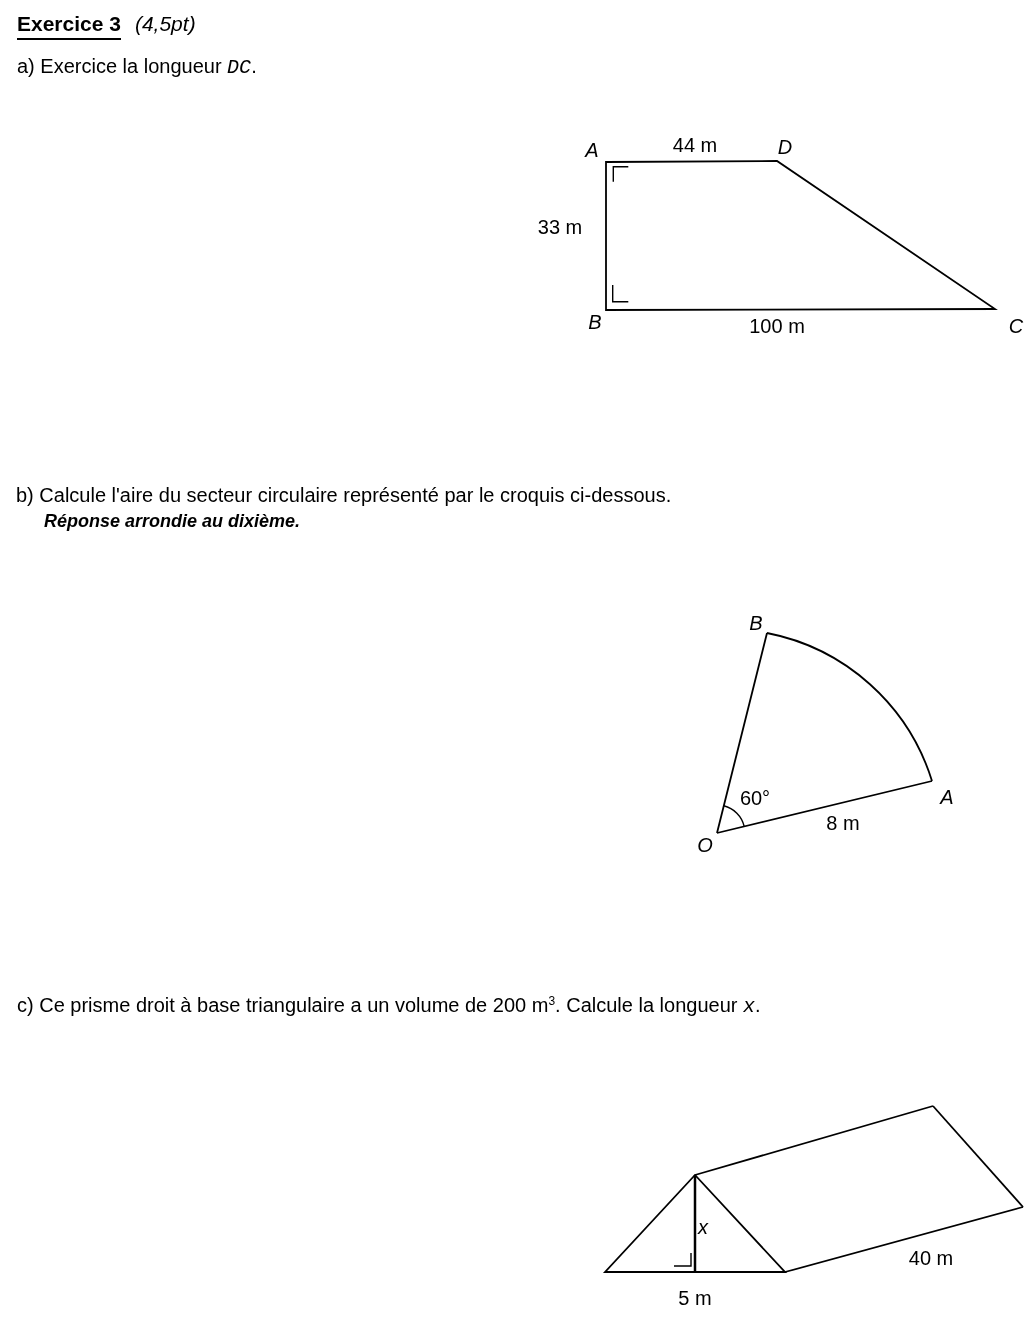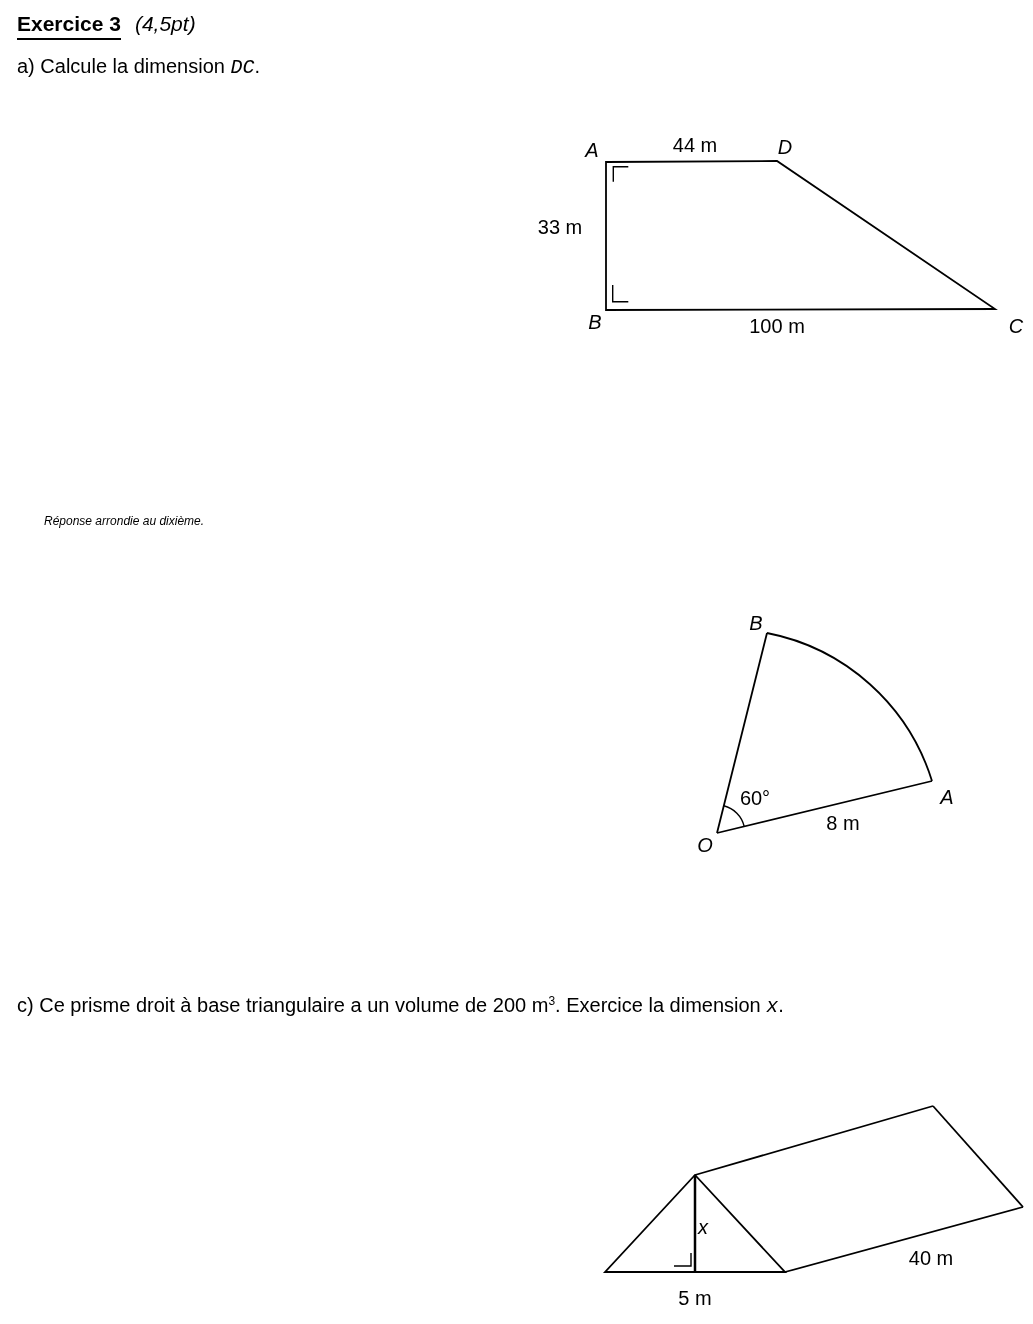--- a/index.html
+++ b/index.html
@@ -22,24 +22,25 @@
   .title-line { font-size: 21px; line-height: 26px; white-space: nowrap; }
   .title-main {
     font-weight: bold;
     border-bottom: 2px solid #000;
     padding-bottom: 1px;
     display: inline-block;
   }
   .title-points { font-style: italic; margin-left: 14px; }
   .it { font-style: italic; font-family: Liberation Mono, monospace; }
   .note {
-    font-size: 12px;
+    font-size: 18px;
     line-height: 22px;
     font-style: italic;
     white-space: nowrap;
+    font-weight: bold;
   }
   sup.vol { font-size: 12px; vertical-align: 7px; }
   svg { display: block; }
   svg text {
     font-family: "Liberation Sans", sans-serif;
     font-size: 20px;
     fill: #000;
   }
   svg text.vlabel { font-style: italic; }
   .figline { stroke: #000; stroke-width: 1.8; fill: none; }
@@ -49,52 +50,53 @@
 </head>
 <body>
 
 <div class="page">
 
   <div class="abs title-line" style="left:17px; top:11px;">
     <span class="title-main">Exercice 3</span><span class="title-points">(4,5pt)</span>
   </div>
 
   <div class="abs prompt" style="left:17px; top:54px;">
-    <span>a) Calcule la dimension </span><span class="it">DC</span><span>.</span>
+    <span>a) Exercice la longueur </span><span class="it">DC</span><span>.</span>
   </div>
 
   <svg class="abs" style="left:528px; top:126px;" width="505" height="220" viewBox="0 0 505 220">
     <path class="figline" d="M78,36 L249,35 L467,183 L78,184 Z"></path>
     <polyline class="rightangle" points="85.3,55.7 85.3,40.7 100.3,40.7"></polyline>
     <polyline class="rightangle" points="84.7,159 84.7,175.7 100.3,175.7"></polyline>
     <text class="vlabel" x="64" y="31" text-anchor="middle">A</text>
     <text x="167" y="26" text-anchor="middle">44 m</text>
     <text class="vlabel" x="257" y="28" text-anchor="middle">D</text>
     <text x="32" y="108" text-anchor="middle">33 m</text>
     <text class="vlabel" x="67" y="203" text-anchor="middle">B</text>
     <text x="249" y="207" text-anchor="middle">100 m</text>
     <text class="vlabel" x="488" y="207" text-anchor="middle">C</text>
   </svg>
 
+  <div class="abs prompt" style="left:16px; top:483px;">b) Calcule l'aire du secteur circulaire représenté par le croquis ci-dessous.</div>
   <div class="abs note" style="left:44px; top:510px;">Réponse arrondie au dixième.</div>
 
   <svg class="abs" style="left:658px; top:593px;" width="335" height="275" viewBox="0 0 335 275">
     <path class="figline" d="M59,240 L109,40"></path>
     <path class="figline" d="M59,240 L274,188"></path>
     <path class="figline" d="M109,40 A216,216 0 0 1 274,188"></path>
     <path class="rightangle" d="M65.8,212.8 A28,28 0 0 1 86.2,233.4"></path>
     <text class="vlabel" x="98" y="37" text-anchor="middle">B</text>
     <text class="vlabel" x="289" y="211" text-anchor="middle">A</text>
     <text class="vlabel" x="47" y="259" text-anchor="middle">O</text>
     <text x="97" y="212" text-anchor="middle">60°</text>
     <text x="185" y="237" text-anchor="middle">8 m</text>
   </svg>
 
   <div class="abs prompt" style="left:17px; top:989px;">
-    <span>c) Ce prisme droit à base triangulaire a un volume de 200 m</span><sup class="vol">3</sup><span>. Exercice la dimension </span><span class="it">x</span><span>.</span>
+    <span>c) Ce prisme droit à base triangulaire a un volume de 200 m</span><sup class="vol">3</sup><span>. Calcule la longueur </span><span class="it">x</span><span>.</span>
   </div>
 
   <svg class="abs" style="left:583px; top:1088px;" width="450" height="232" viewBox="0 0 450 232">
     <path class="figline" d="M22,184 L112,87 L202,184 Z"></path>
     <path class="figline" d="M112,87 L350,18"></path>
     <path class="figline" d="M350,18 L440,119"></path>
     <path class="figline" d="M202,184 L440,119"></path>
     <path class="figline-thick" d="M112,87 L112,184"></path>
     <polyline class="rightangle" points="108,165 108,178 91,178"></polyline>
     <text class="vlabel" x="120" y="146" text-anchor="middle">x</text>

